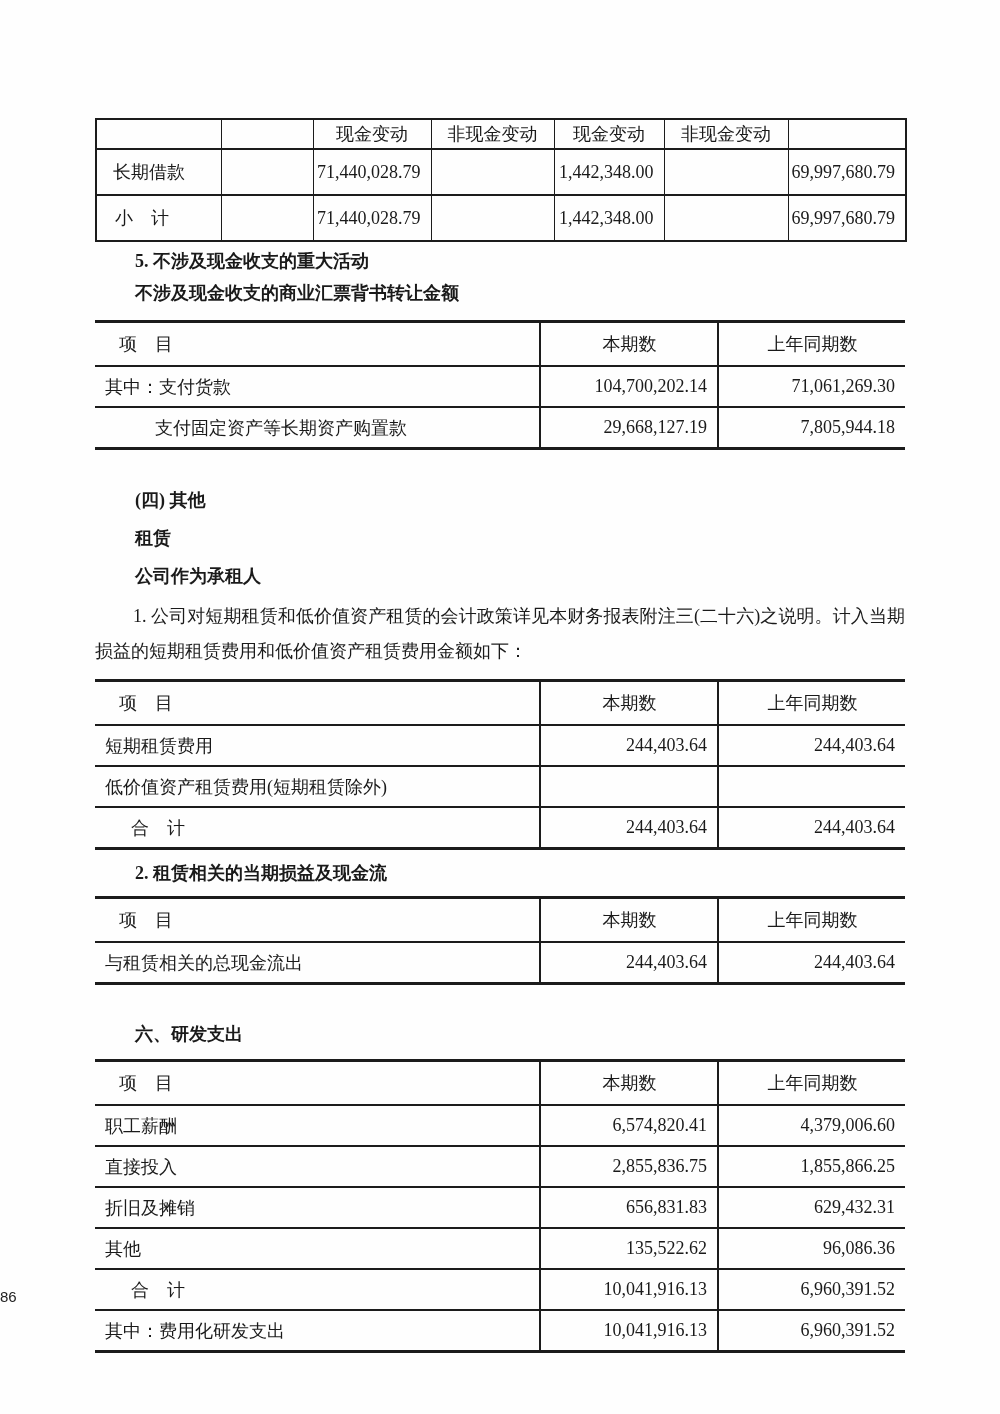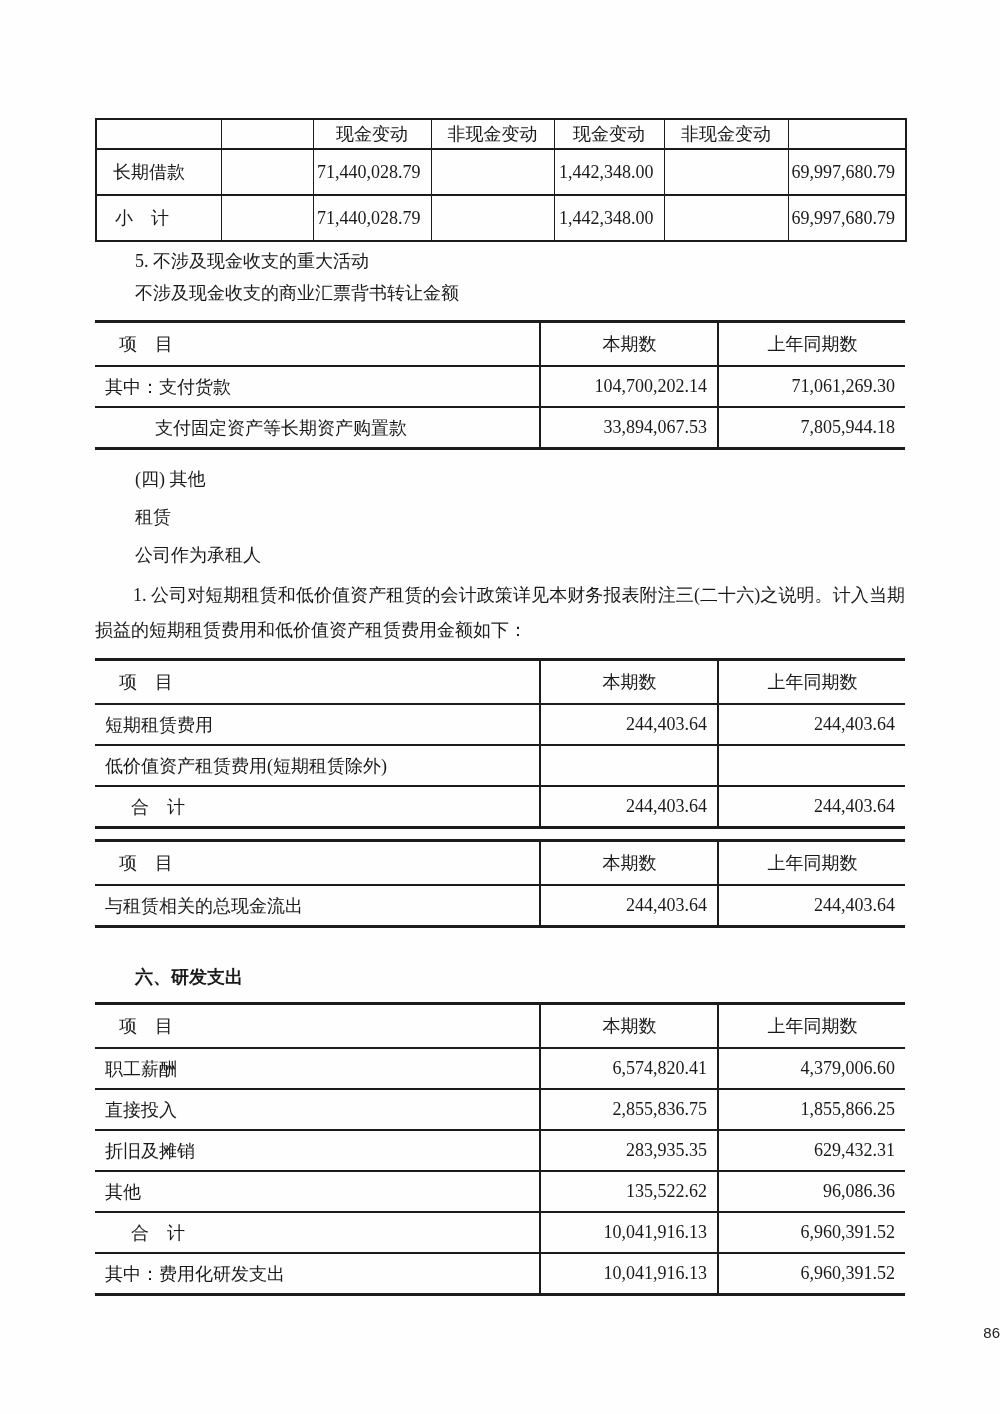--- a/index.html
+++ b/index.html
@@ -34,37 +34,37 @@
   .fin tr.hr td { height: 40px; }
   .fin tr.hr td.lbl { padding-left: 24px; }
   .fin tr.hr td.num { text-align: center; padding-right: 0; }
   .fin tr.dr td { height: 37px; }
   .fin td.lbl { text-align: left; padding-left: 10px; }
   .fin td.lbl.ind2 { padding-left: 36px; }
   .fin td.lbl.ind3 { padding-left: 60px; }
   .fin td.num { text-align: right; padding-right: 10px; margin-left: 17px; }
 
   .h { font-size: 18px; line-height: 26px; margin: 0; }
-  .indent { margin-left: 40px; }
+  .indent { margin-left: 40px; font-weight: bold; }
   .gap6  { margin-top: 6px; }
   .gap10 { margin-top: 10px; }
   .gap12 { margin-top: 12px; }
   .gap14 { margin-top: 14px; }
   .gap36 { margin-top: 36px; }
-  .gap40 { margin-top: 16px; }
+  .gap40 { margin-top: 37px; }
   .bold { font-weight: bold; }
 
   .para {
     font-size: 18px; line-height: 35px; margin: 10px 0 0 0;
     text-indent: 38px; text-align: justify;
   }
 
   .pageno {
-    position: absolute; left: 0; right: 0; top: 1324px;
-    text-align: right; font-size: 15px;
+    position: absolute; left: 0; right: 0; top: 1288px;
+    text-align: left; font-size: 15px;
     font-family: "Liberation Sans", "DejaVu Sans", sans-serif;
     color: #222;
   }
 </style>
 </head>
 <body>
 
 <div class="page">
   <div class="content">
 
@@ -124,21 +124,21 @@
         <td class="num">本期数</td>
         <td class="num">上年同期数</td>
       </tr>
       <tr class="dr">
         <td class="lbl">其中：支付货款</td>
         <td class="num">104,700,202.14</td>
         <td class="num">71,061,269.30</td>
       </tr>
       <tr class="dr">
         <td class="lbl ind3">支付固定资产等长期资产购置款</td>
-        <td class="num">33,894,067.53</td>
+        <td class="num">29,668,127.19</td>
         <td class="num">7,805,944.18</td>
       </tr>
     </tbody>
       </table>
 
     <p class="h indent gap40">(四) 其他</p>
     <p class="h indent gap12">租赁</p>
     <p class="h indent gap12">公司作为承租人</p>
     <p class="para">1. 公司对短期租赁和低价值资产租赁的会计政策详见本财务报表附注三(二十六)之说明。计入当期损益的短期租赁费用和低价值资产租赁费用金额如下：</p>
 
@@ -165,20 +165,21 @@
         <td class="num"></td>
       </tr>
       <tr class="dr">
         <td class="lbl ind2">合　计</td>
         <td class="num">244,403.64</td>
         <td class="num">244,403.64</td>
       </tr>
     </tbody>
       </table>
 
+    <p class="h indent gap10">2. 租赁相关的当期损益及现金流</p>
 
     <table class="fin gap10">
       <colgroup>
           <col style="width:445px">
           <col style="width:178px">
           <col style="width:187px">
         </colgroup>
       <tbody>
           <tr class="hr">
         <td class="lbl">项　目</td>
@@ -212,21 +213,21 @@
         <td class="num">6,574,820.41</td>
         <td class="num">4,379,006.60</td>
       </tr>
       <tr class="dr">
         <td class="lbl">直接投入</td>
         <td class="num">2,855,836.75</td>
         <td class="num">1,855,866.25</td>
       </tr>
       <tr class="dr">
         <td class="lbl">折旧及摊销</td>
-        <td class="num">283,935.35</td>
+        <td class="num">656,831.83</td>
         <td class="num">629,432.31</td>
       </tr>
       <tr class="dr">
         <td class="lbl">其他</td>
         <td class="num">135,522.62</td>
         <td class="num">96,086.36</td>
       </tr>
       <tr class="dr">
         <td class="lbl ind2">合　计</td>
         <td class="num">10,041,916.13</td>

